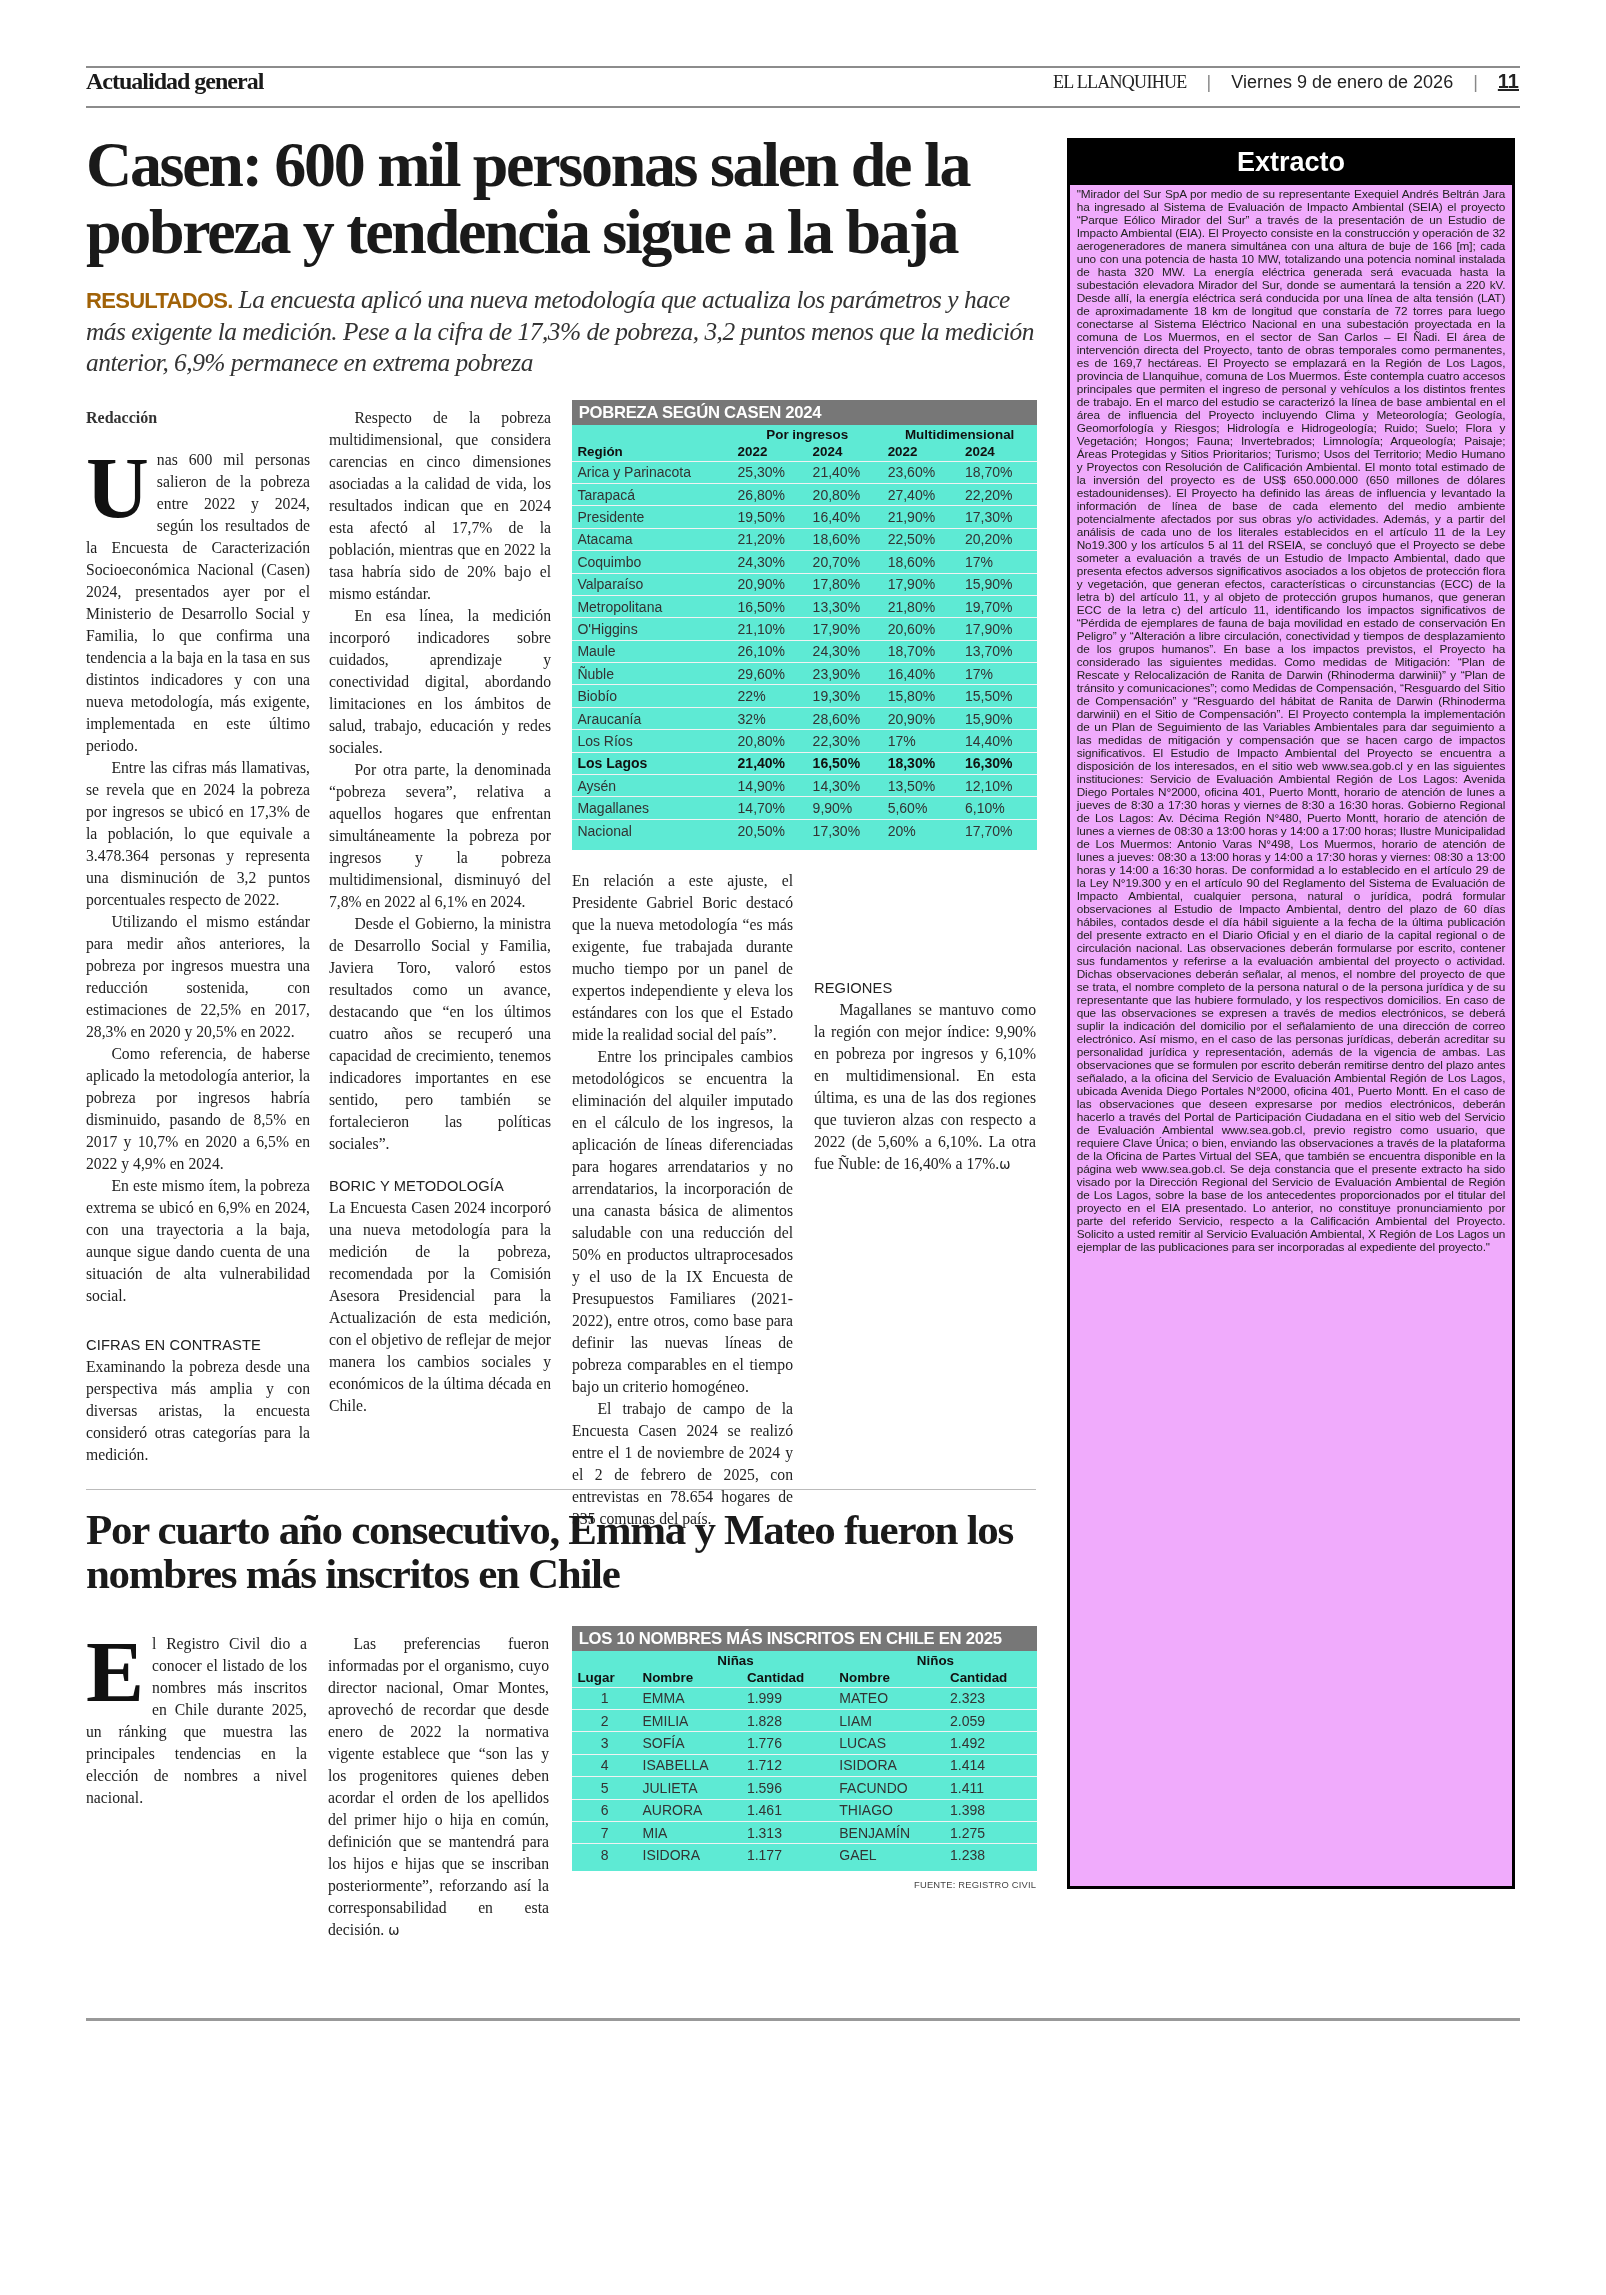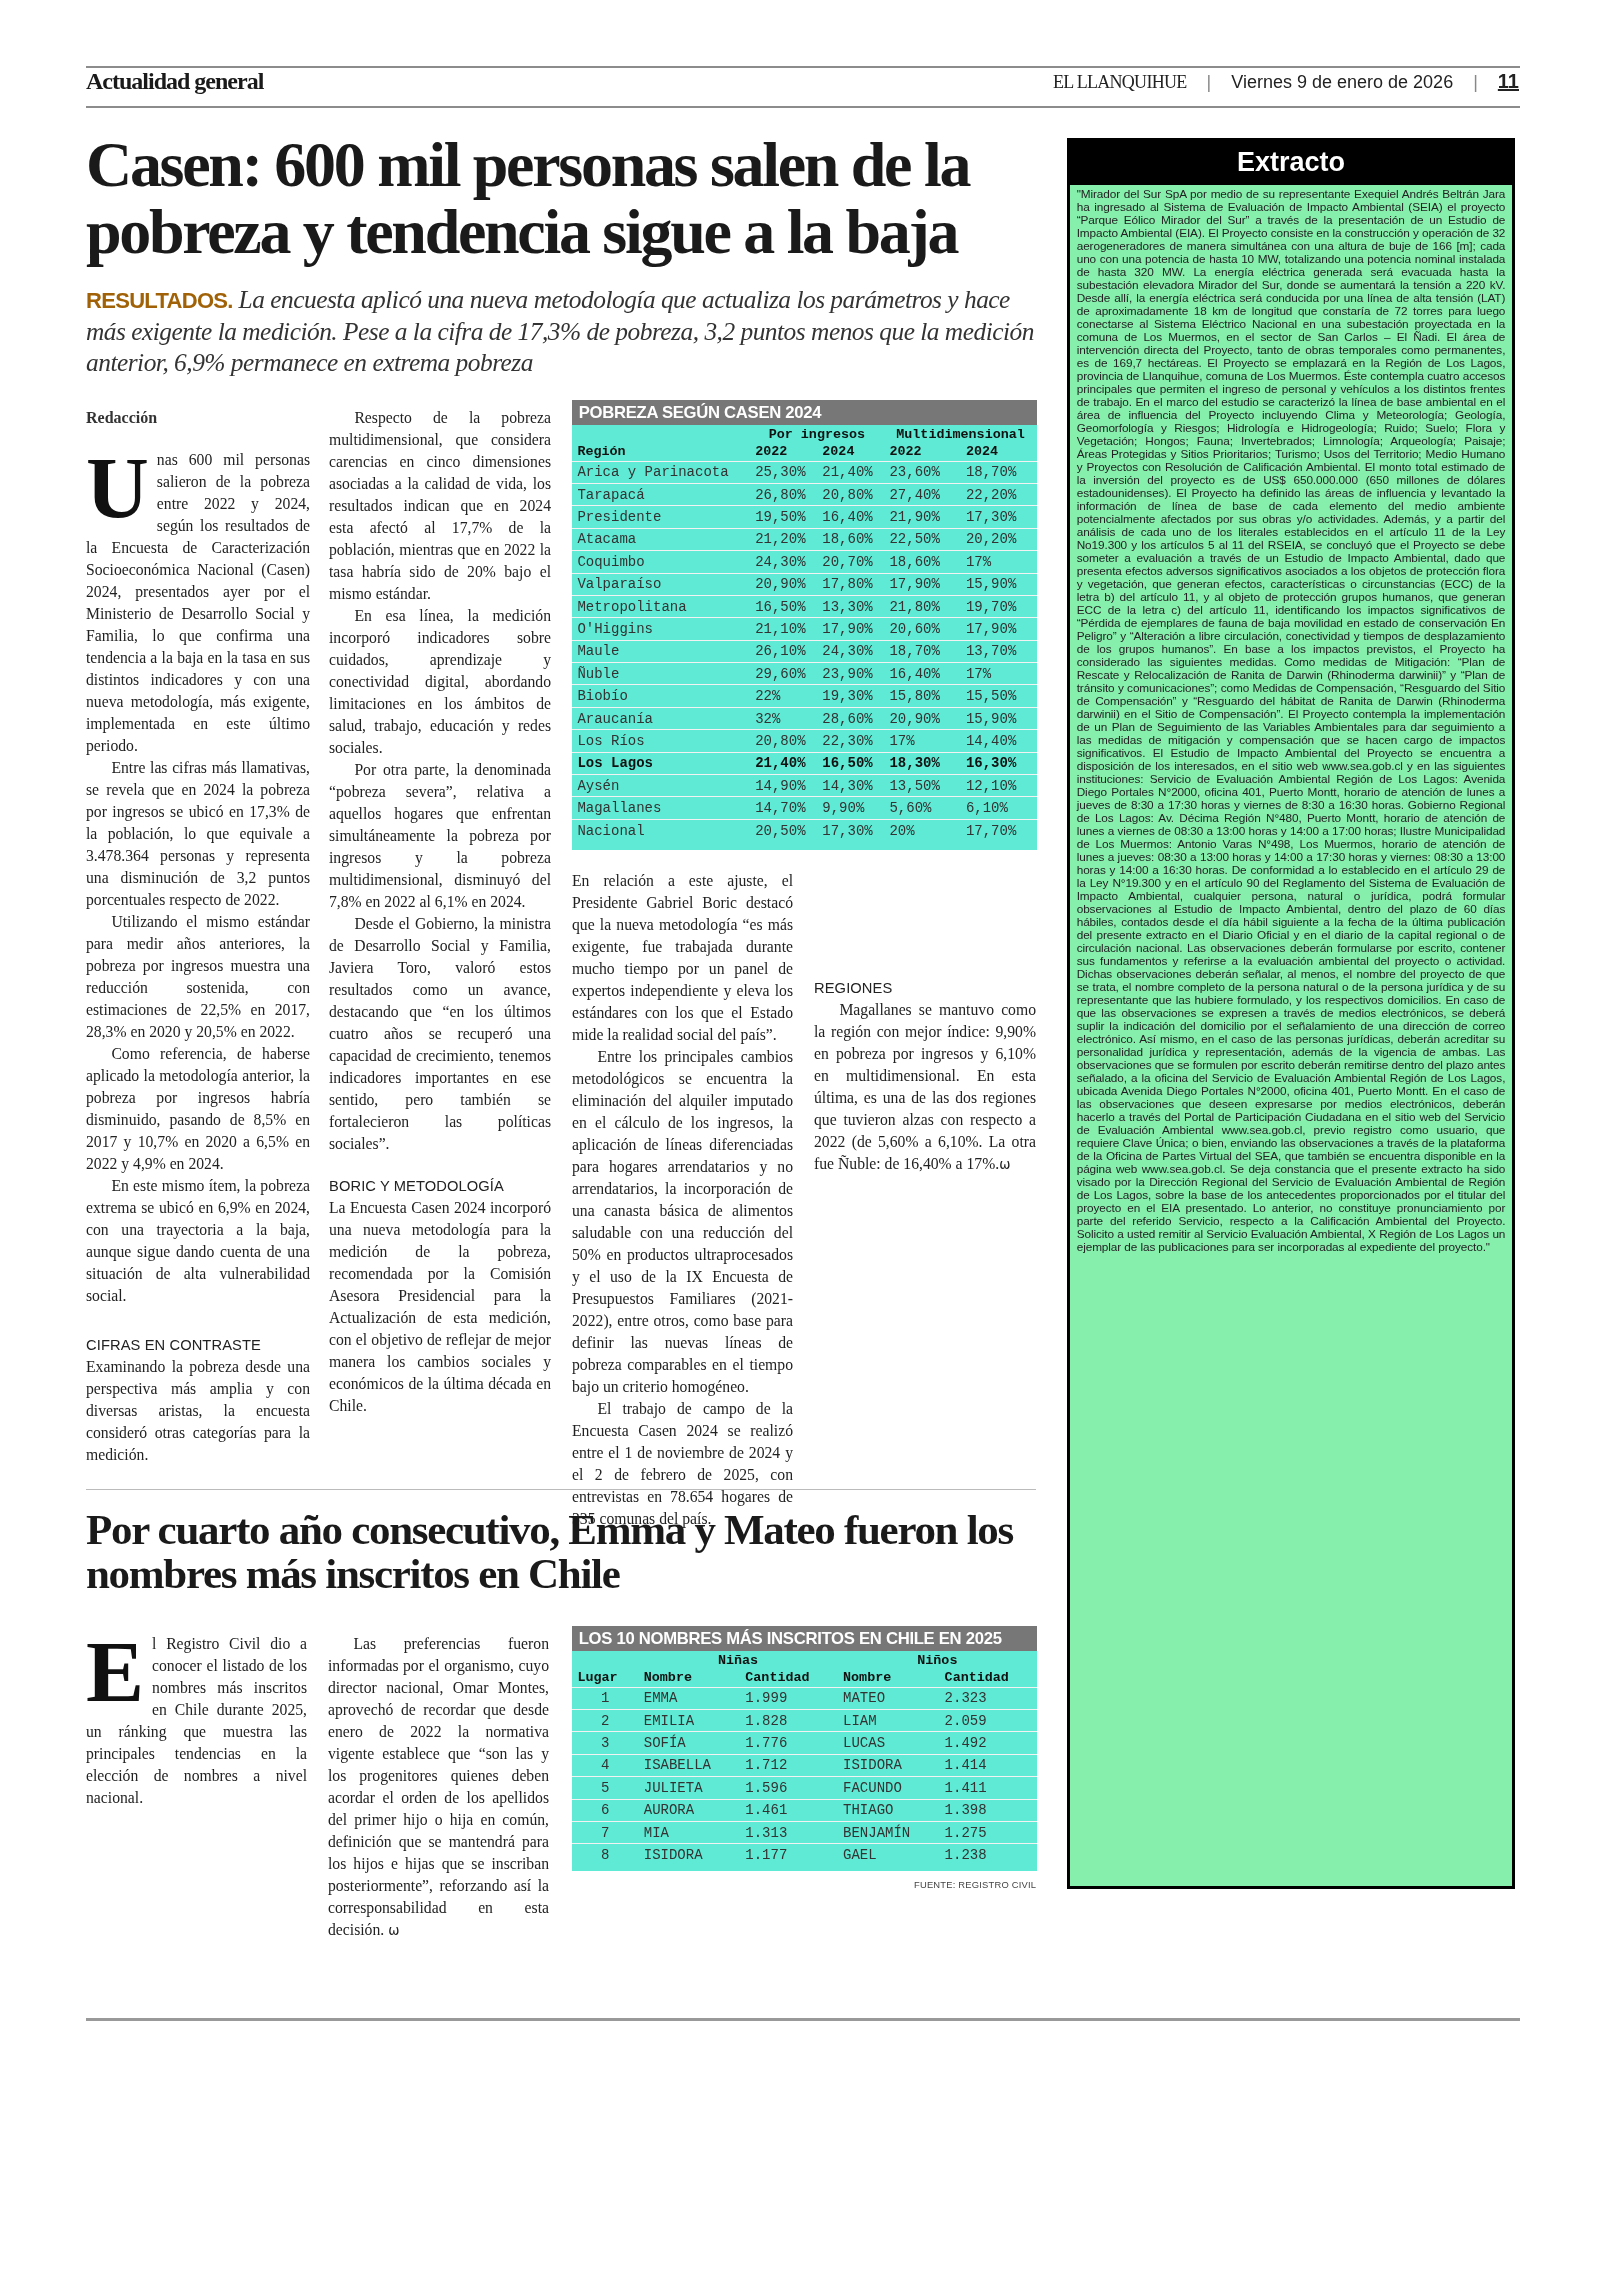--- a/index.html
+++ b/index.html
@@ -27,33 +27,33 @@
   .col { position: absolute; font-size: 15.7px; line-height: 22px; text-align: justify; hyphens: manual; color: #222; }
   .col p { margin: 0; text-indent: 25.4px; }
   .col p.noindent { text-indent: 0; }
   .col .byline { font-size: 16px; font-weight: bold; text-indent: 0; margin-bottom: 20px; color: #333; }
   .col .subhead { font-family: "Liberation Sans", "DejaVu Sans", sans-serif; font-weight: normal; font-size: 14.7px; text-indent: 0; margin-top: 13.4px; letter-spacing: 0.1px; }
   .dropcap { float: left; font-size: 87px; line-height: 70px; font-weight: bold; margin: 4px 8px 0 0; color: #111; }
 
   
   .table-box { position: absolute; background: #5eead4; }
   .table-title { background: #777777; color: #fff; font-family: "Liberation Sans", "DejaVu Sans", sans-serif; font-weight: bold; font-size: 16.7px; padding: 2.7px 6.7px; height: 20px; line-height: 20px; letter-spacing: -0.3px; }
-  .tbl { width: 100%; border-collapse: collapse; font-family: Liberation Mono, monospace; font-size: 14px; color: #333; }
+  .tbl { width: 100%; border-collapse: collapse; font-family: Liberation Sans, sans-serif; font-size: 14px; color: #333; }
   .tbl th { font-weight: bold; color: #111; text-align: left; padding: 1.3px 5.4px; font-size: 13.4px; }
   .tbl th.group { text-align: center; }
   .tbl td { padding: 0 5.4px; height: 21.4px; border-top: 1.3px solid #f2f2f2; }
   .tbl tr.highlight td { font-weight: bold; color: #111; }
   .source { position: absolute; font-family: "Liberation Sans", "DejaVu Sans", sans-serif; font-size: 9.4px; color: #444; letter-spacing: 0.2px; }
 
   
   .headline2 { position: absolute; left: 86px; top: 1508px; width: 950px; font-size: 43px; line-height: 44px; font-weight: bold; letter-spacing: -1.3px; margin: 0; }
   .divider { position: absolute; left: 86px; top: 1489px; width: 950px; height: 1.3px; background: #bbb; }
 
   
-  .extracto { position: absolute; left: 1067px; top: 138px; width: 448px; height: 1751px; border: 3.3px solid #000; border-top-width: 0; background: #86efac; box-sizing: border-box; }
+  .extracto { position: absolute; left: 1067px; top: 138px; width: 448px; height: 1751px; border: 3.3px solid #000; border-top-width: 0; background: #f0abfc; box-sizing: border-box; }
   .extracto-head { background: #000; color: #fff; text-align: center; font-family: "Liberation Sans", "DejaVu Sans", sans-serif; font-weight: bold; font-size: 27px; height: 47px; line-height: 48px; margin: 0 -3.3px; }
   .extracto-body { font-family: "Liberation Sans", "DejaVu Sans", sans-serif; font-size: 11.8px; line-height: 13px; text-align: justify; padding: 2.7px 6.7px 0 6.7px; color: #222; letter-spacing: -0.1px; }
   .endmark { font-family: "DejaVu Sans", sans-serif; font-size: 13.4px; }
 </style>
 </head>
 <body>
 
 <div class="rule top"></div>
 <div class="section-label serif">Actualidad general</div>
 <div class="folio sans">

